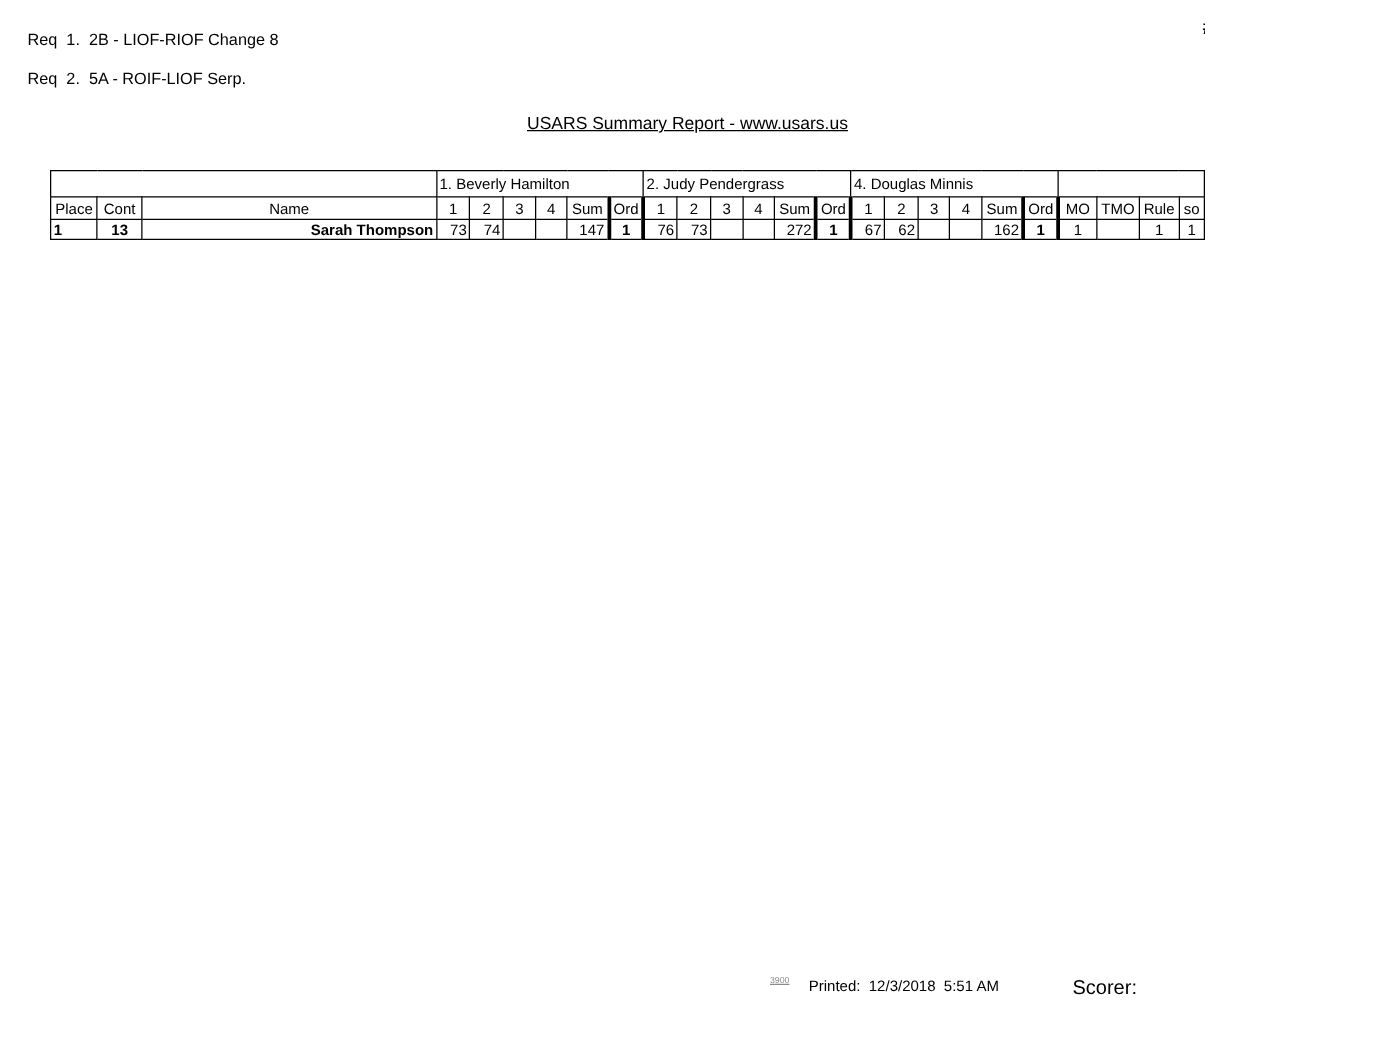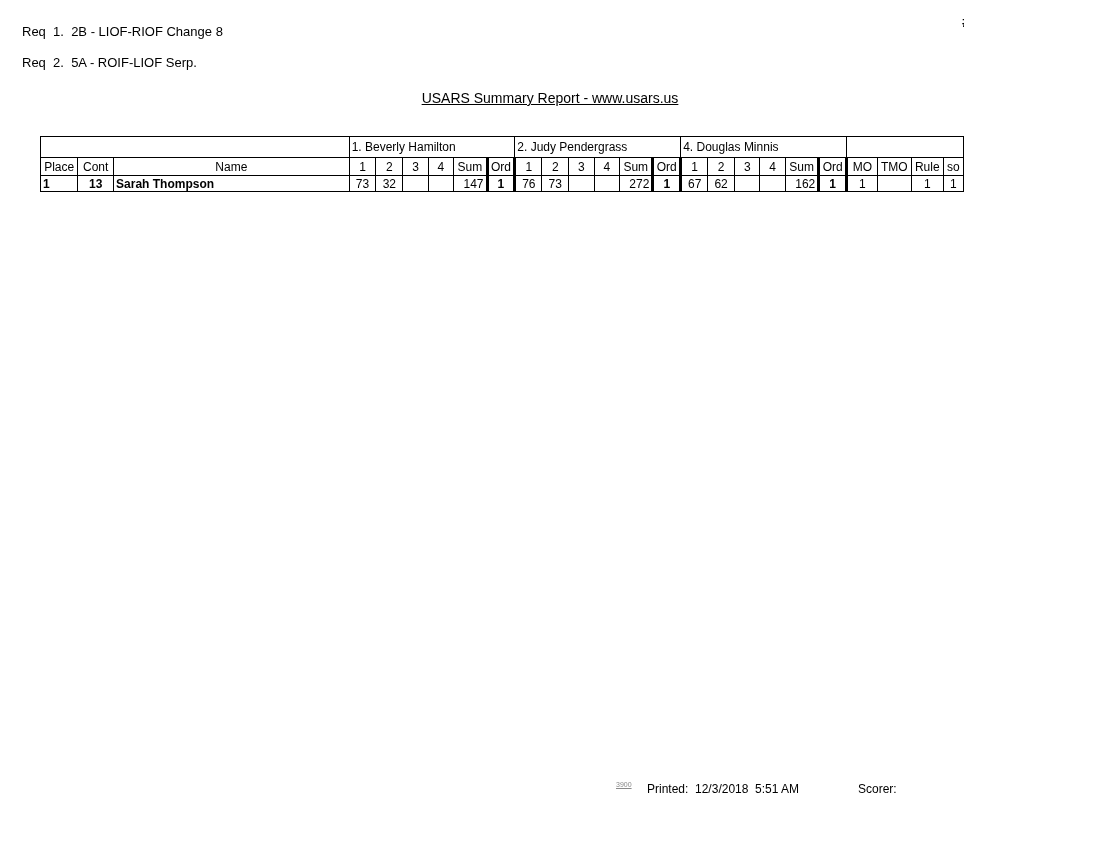--- a/index.html
+++ b/index.html
@@ -67,38 +67,38 @@
   }
 
   
   tr.drow td {
     height: 16px;
     border-top: 3px double #000;
     border-bottom: 2px solid #000;
   }
   tr.drow td.place-col { text-align: left; padding-left: 6px; font-weight: bold; }
   tr.drow td.cont-col  { text-align: center; font-weight: bold; }
-  tr.drow td.name-col  { text-align: left; padding-left: 4px; font-weight: bold; font-size: 13px; }
-  tr.drow td.trial-col { text-align: center; padding-left: 4px; }
+  tr.drow td.name-col  { text-align: right; padding-left: 4px; font-weight: bold; font-size: 13px; }
+  tr.drow td.trial-col { text-align: right; padding-left: 4px; }
   tr.drow td.sum-col   { text-align: right; padding-right: 3px; }
   tr.drow td.ord-col   { font-weight: bold; }
   tr.drow td.tail-col  { text-align: center; }
 
   
   #fcode {
     position: absolute; left: 616px; top: 781px;
     font-size: 7px; color: #8a8a8a; text-decoration: underline;
   }
   #fprinted {
     position: absolute; left: 647px; top: 782px;
     font-size: 12px; white-space: pre;
   }
   #fscorer {
     position: absolute; left: 858px; top: 782px;
-    font-size: 12px;
+    font-size: 16px;
   }
 </style>
 </head>
 <body>
 
 <div id="page">
 
   <div id="req1" class="req-line">Req  1.  2B - LIOF-RIOF Change 8</div>
   <div id="req2" class="req-line">Req  2.  5A - ROIF-LIOF Serp.</div>
 
@@ -175,21 +175,21 @@
       <td>Rule</td>
       <td>so</td>
     </tr>
 
     <tr class="drow">
       <td class="place-col">1</td>
       <td class="cont-col">13</td>
       <td class="name-col">Sarah Thompson</td>
 
       <td class="trial-col">73</td>
-      <td class="trial-col">32</td>
+      <td class="trial-col">74</td>
       <td class="trial-col"></td>
       <td class="trial-col"></td>
       <td class="sum-col">147</td>
       <td class="ord-col">1</td>
 
       <td class="trial-col">76</td>
       <td class="trial-col">73</td>
       <td class="trial-col"></td>
       <td class="trial-col"></td>
       <td class="sum-col">272</td>

